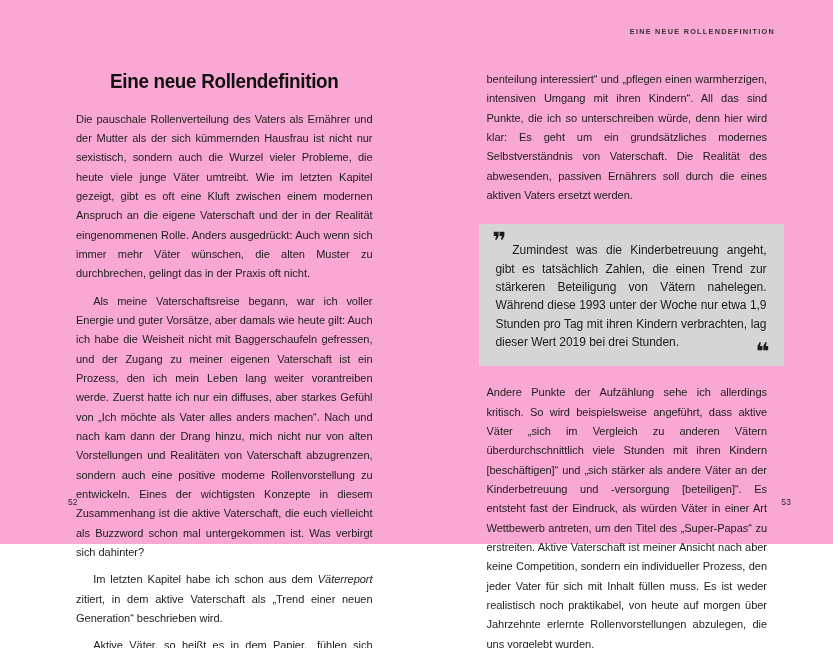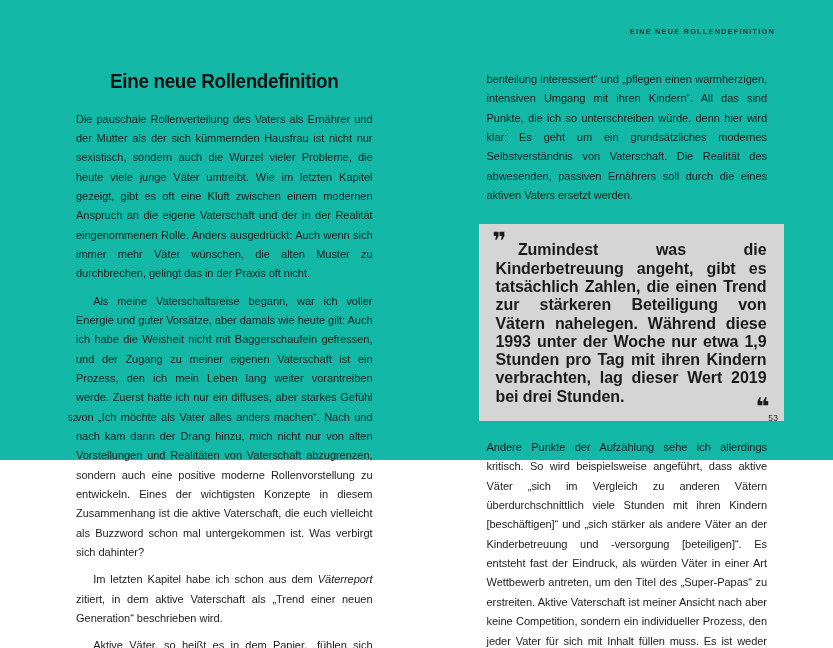--- a/index.html
+++ b/index.html
@@ -18,23 +18,23 @@
   .spread {
     position: relative;
     width: 833px;
     height: 648px;
     background: #ffffff;
     display: flex;
   }
   .page {
     position: relative;
     width: 416.5px;
-    height: 460px;
+    height: 544px;
     box-sizing: border-box;
-    background: #14b8a6;
+    background: #f9a8d4;
   }
   .page-left  { padding: 0 36px 0 68px; }
   .page-right { padding: 0 58px 0 62px; }
 
   
   .running-head {
     position: absolute;
     top: 27px;
     right: 58px;
     font-size: 7.3px;
@@ -86,24 +86,24 @@
   .quote-box {
     position: relative;
     background: #d5d5d5;
     margin: 19px 0 0 0;
     padding: 17px 17px 15px 17px;
     box-sizing: border-box;
     width: 305px;
     margin-left: 0px;
   }
   .quote-text {
-    font-size: 16px;
+    font-size: 12px;
     line-height: 18.3px;
     text-align: justify;
-    font-weight: 700;
+    font-weight: 400;
     color: #1a1a1a;
     text-indent: 1.4em;
     letter-spacing: -0.05px;
   }
   .quote-mark {
     position: absolute;
     font-family: "DejaVu Sans", sans-serif;
     font-weight: 700;
     font-size: 24px;
     line-height: 1;
@@ -121,21 +121,21 @@
   
   .folio {
     position: absolute;
     bottom: 37px;
     font-size: 8.4px;
     color: #2a2a2a;
     font-weight: 400;
     letter-spacing: 0.2px;
   }
   .folio-left  { left: 68px; margin-top: 39px; }
-  .folio-right { right: 55px; margin-left: 32px; }
+  .folio-right { right: 42px; margin-left: 32px; }
 </style>
 </head>
 <body>
 
 <div class="spread">
 
   <div class="page page-left">
 
     <h1 class="chapter-title">Eine neue Rollendefinition</h1>
 

